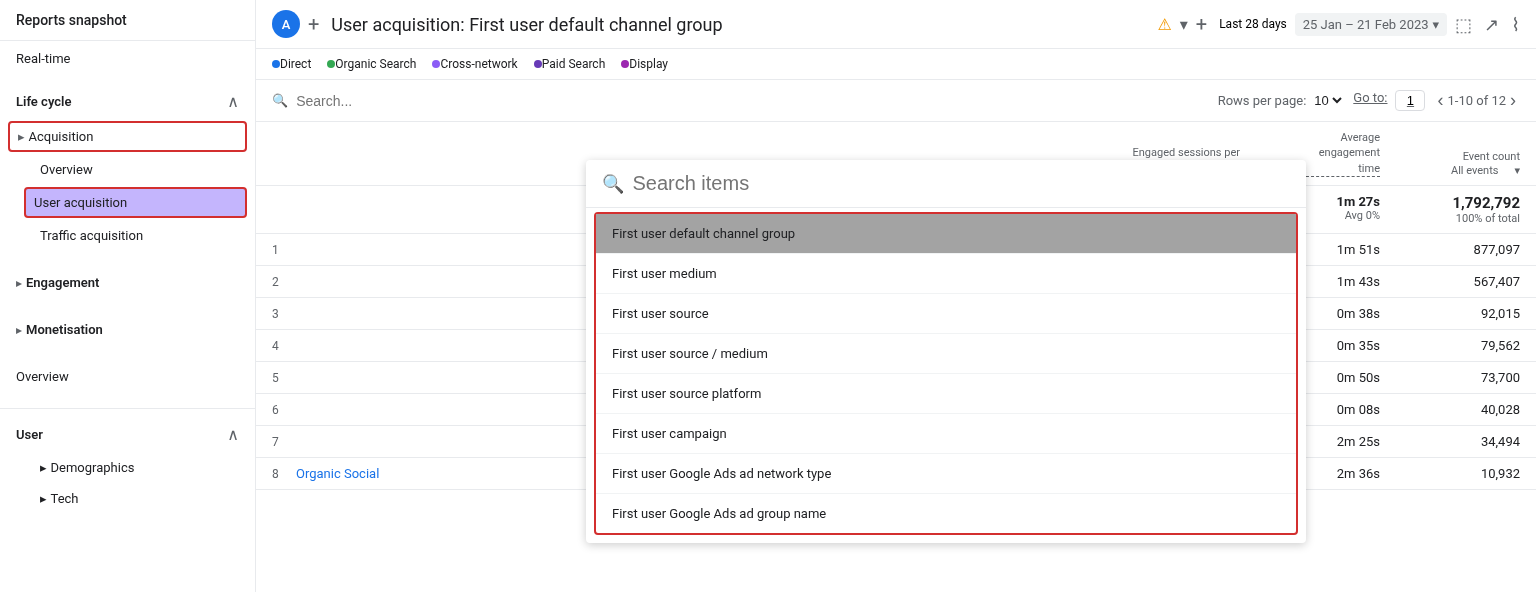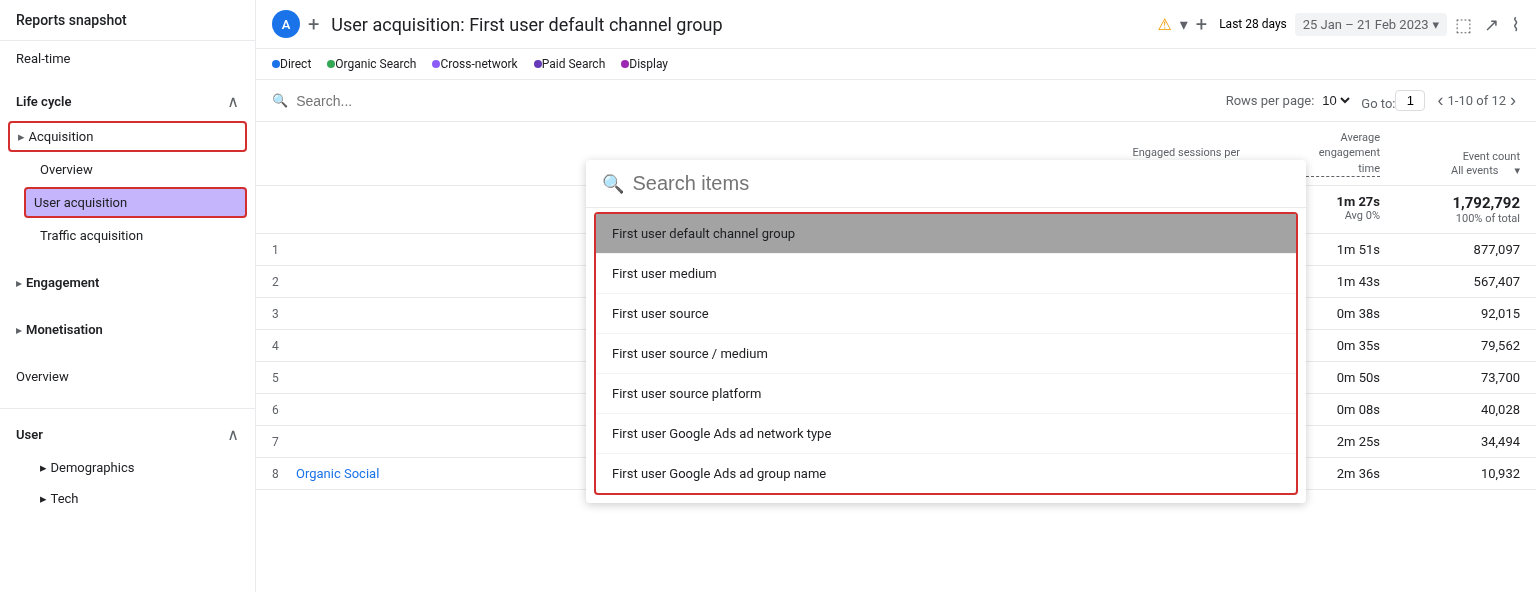--- a/index.html
+++ b/index.html
@@ -37,21 +37,21 @@
     .legend-bar { display: flex; align-items: center; gap: 16px; padding: 8px 16px; border-bottom: 1px solid #e8eaed; background: #fff; }
     .legend-item { display: flex; align-items: center; font-size: 12px; color: #202124; }
     .legend-dot { width: 8px; height: 8px; border-radius: 50%; }
 
     
     .search-bar { display: flex; align-items: center; padding: 8px 16px; border-bottom: 1px solid #e8eaed; }
     .search-icon { color: #5f6368; margin-right: 8px; }
     .search-input { border: none; outline: none; font-size: 14px; color: #5f6368; flex: 1; }
     .pagination { display: flex; align-items: center; gap: 8px; margin-left: auto; font-size: 13px; color: #5f6368; }
     .rows-per-page { display: flex; align-items: center; gap: 4px; }
-    .goto { display: flex; align-items: flex-end; gap: 0; }
+    .goto { display: flex; align-items: flex-start; gap: 8px; text-decoration: underline; }
     .goto-input { width: 30px; border: 1px solid #dadce0; border-radius: 4px; text-align: center; font-size: 13px; padding: 2px; }
     .page-nav { display: flex; align-items: center; }
     .page-nav-btn { background: none; border: none; cursor: pointer; color: #5f6368; font-size: 18px; padding: 2px 4px; }
     .page-info { font-size: 13px; }
 
     
     .table-header { display: flex; align-items: flex-end; padding: 8px 16px; border-bottom: 1px solid #e8eaed; background: #fff; }
     .th-main { flex: 1; }
     .th-group { text-align: right; min-width: 140px; }
     .th-label { font-size: 11px; color: #5f6368; text-align: right; line-height: 1.4; }
@@ -319,18 +319,19 @@
       <div class="dropdown-search">
         <span class="dropdown-search-icon">🔍</span>
         <input class="dropdown-search-input" type="text" placeholder="Search items" style="">
       </div>
       <div class="dropdown-list" id="dropdown-list">
       <div class="dropdown-item selected">First user default channel group</div>
           <div class="dropdown-item">First user medium</div>
           <div class="dropdown-item">First user source</div>
           <div class="dropdown-item">First user source / medium</div>
           <div class="dropdown-item">First user source platform</div>
+          <div class="dropdown-item">First user campaign</div>
           <div class="dropdown-item">First user Google Ads ad network type</div>
           <div class="dropdown-item">First user Google Ads ad group name</div>
         </div>
     </div>
   </div>
 </div>
 
 </body></html>

